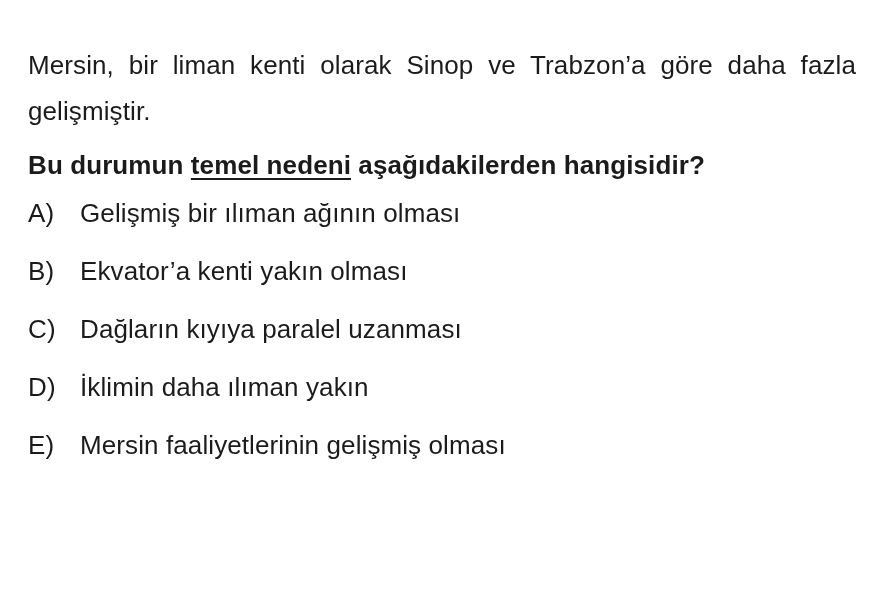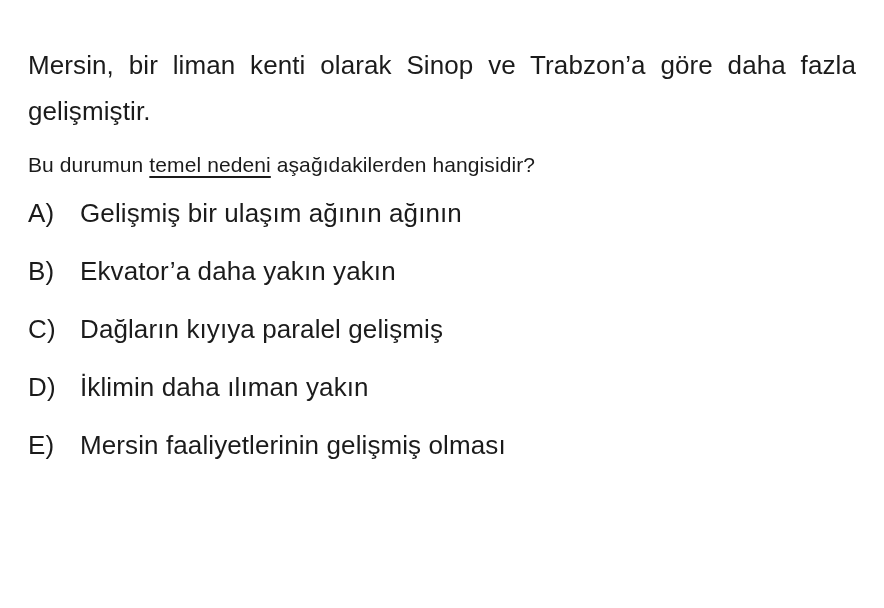--- a/index.html
+++ b/index.html
@@ -23,23 +23,23 @@
   }
   .stem {
     font-size: 26px;
     line-height: 46px;
     text-align: justify;
     text-align-last: left;
     margin: 0 0 6px 0;
     letter-spacing: 0.1px;
   }
   .question {
-    font-size: 21px;
+    font-size: 26px;
     line-height: 46px;
-    font-weight: normal;
+    font-weight: bold;
     text-align: justify;
     text-align-last: left;
     margin: 8px 0 10px 0;
     letter-spacing: 0.1px;
   }
   .question .underline {
     text-decoration: underline;
     text-underline-offset: 4px;
   }
   .options {
@@ -71,29 +71,29 @@
 
   <p class="stem">Mersin, bir liman kenti olarak Sinop ve Trabzon’a göre daha fazla gelişmiştir.</p>
 
   <p class="question">
     <span>Bu durumun </span><span class="underline">temel nedeni</span><span> aşağıdakilerden hangisidir?</span>
   </p>
 
   <ul class="options">
     <li class="option">
       <span class="option-letter">A)</span>
-      <span class="option-text">Gelişmiş bir ulaşım ağının ağının</span>
+      <span class="option-text">Gelişmiş bir ılıman ağının olması</span>
     </li>
     <li class="option">
       <span class="option-letter">B)</span>
-      <span class="option-text">Ekvator’a daha yakın yakın</span>
+      <span class="option-text">Ekvator’a kenti yakın olması</span>
     </li>
     <li class="option">
       <span class="option-letter">C)</span>
-      <span class="option-text">Dağların kıyıya paralel gelişmiş</span>
+      <span class="option-text">Dağların kıyıya paralel uzanması</span>
     </li>
     <li class="option">
       <span class="option-letter">D)</span>
       <span class="option-text">İklimin daha ılıman yakın</span>
     </li>
     <li class="option">
       <span class="option-letter">E)</span>
       <span class="option-text">Mersin faaliyetlerinin gelişmiş olması</span>
     </li>
   </ul>

